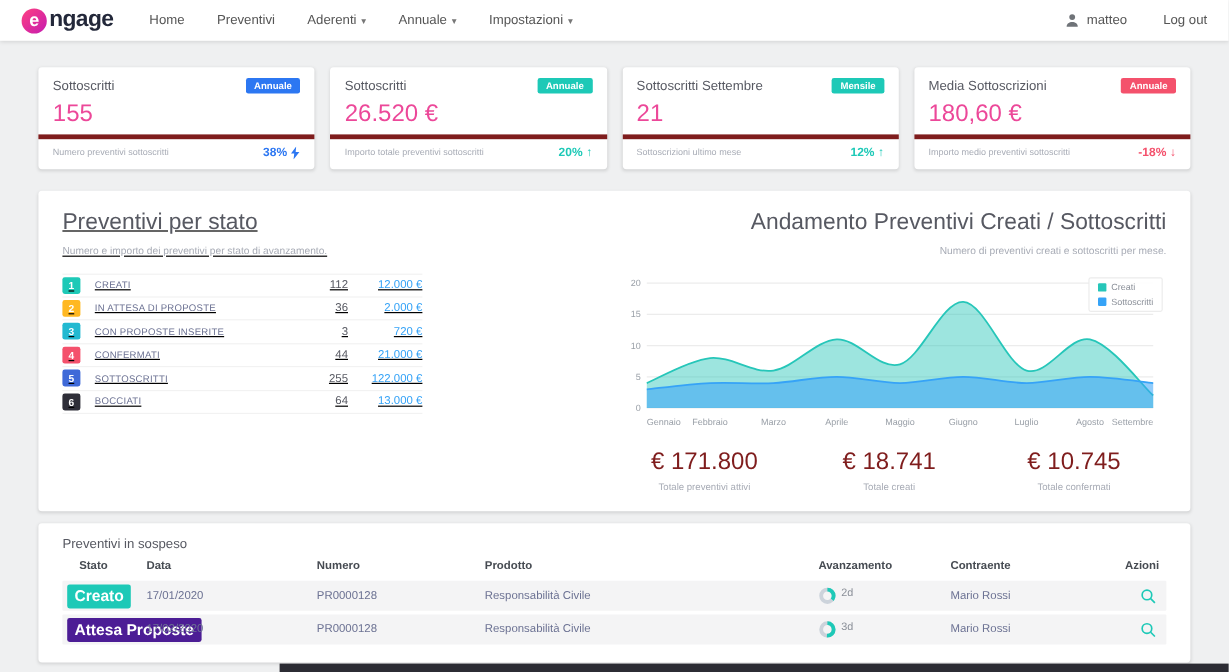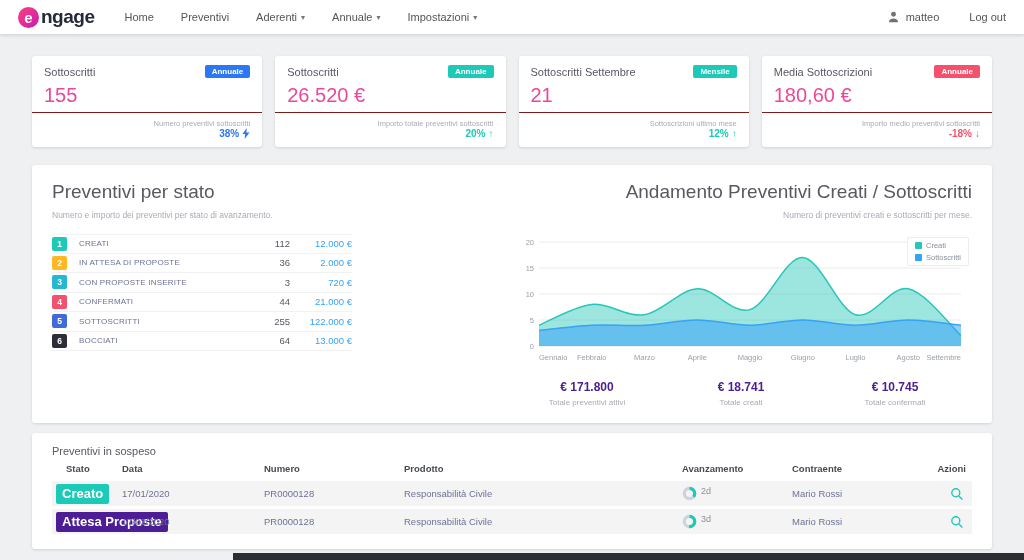--- a/index.html
+++ b/index.html
@@ -33,29 +33,29 @@
   .content { padding:0 32px; }
 
   
   .cards { display:grid; grid-template-columns:repeat(4,1fr); gap:13px; margin-top:22px; }
   .card { background:#fff; border-radius:3px; box-shadow:0 1px 3px rgba(0,0,0,.13); }
   .card-top { padding:9px 12px 5px; }
   .card-head { display:flex; justify-content:space-between; align-items:center; }
   .card-title { font-size:11px; color:#575962; }
   .badge { font-size:8px; color:#fff; padding:2px 7px; border-radius:2px; font-weight:bold; }
   .card-value { font-size:20px; font-weight:300; color:#ec4899; margin-top:6px; }
-  .card-foot { border-top:1px solid #7f1d1d; padding:6px 12px 8px; display:flex; justify-content:space-between; align-items:flex-end;flex-direction:column; }
+  .card-foot { border-top:4px solid #7f1d1d; padding:6px 12px 8px; display:flex; justify-content:space-between; align-items:flex-start; }
   .card-sub { font-size:7.5px; color:#a7abb5; }
   .card-delta { font-size:10px; font-weight:600; display:flex; gap:3px; align-items:center; }
   .delta-ico { font-size:10px; display:flex; align-items:center; }
 
   
   .panel { background:#fff; border-radius:3px; box-shadow:0 1px 3px rgba(0,0,0,.13); }
   .main-panel { margin-top:18px; display:flex; padding:16px 20px 16px; gap:26px; }
-  .left-col { flex:1; min-width:0; }
+  .left-col { flex:1; min-width:0;text-decoration:underline; }
   .panel-title { font-size:19px; color:#575962; font-weight:400; }
   .panel-sub { font-size:8.5px; color:#a7abb5; margin-top:7px; }
 
   .status-table { margin-top:14px; width:300px; }
   .status-row { display:flex; align-items:center; height:19.5px; border-bottom:1px solid #f2f2f2; }
   .status-row:first-child { border-top:1px solid #f2f2f2; }
   .status-num {
     width:15px; height:14px; border-radius:2px; color:#fff; font-size:8.5px; font-weight:bold;
     display:flex; align-items:center; justify-content:center; margin-right:12px; flex:none;
   }
@@ -71,21 +71,21 @@
   .legend {
     position:absolute; top:3px; right:3px; background:rgba(255,255,255,.88);
     border:1px solid #ececec; border-radius:2px; padding:3px 7px;
     display:flex; flex-direction:column; gap:3px;
   }
   .legend-item { display:flex; align-items:center; gap:4px; font-size:7.5px; color:#8a8f98; }
   .legend-swatch { width:7px; height:7px; border-radius:1px; display:inline-block; }
 
   .totals { display:flex; margin-top:12px; }
   .total { flex:1; text-align:center; }
-  .total-value { font-size:12px; color:#4c1d95; font-weight:700; }
+  .total-value { font-size:20px; color:#7f1d1d; font-weight:400; }
   .total-label { font-size:8px; color:#a7abb5; margin-top:4px; }
 
   
   .pending-panel { margin-top:10px; padding:12px 20px 12px; }
   .pending-title { font-size:11px; color:#575962; }
   .ptable { margin-top:3px; }
   .prow { display:grid; grid-template-columns:70px 142px 140px 278px 110px 142px 1fr; align-items:center; }
   .phead { padding:3px 0 7px; }
   .phead .pcell { font-size:9.5px; font-weight:bold; color:#464b52; }
   .phead .pcell:first-child { padding-left:14px; }

